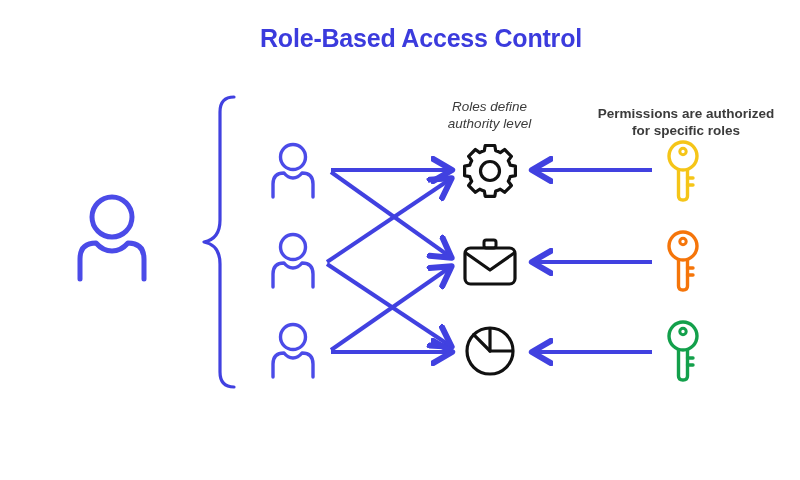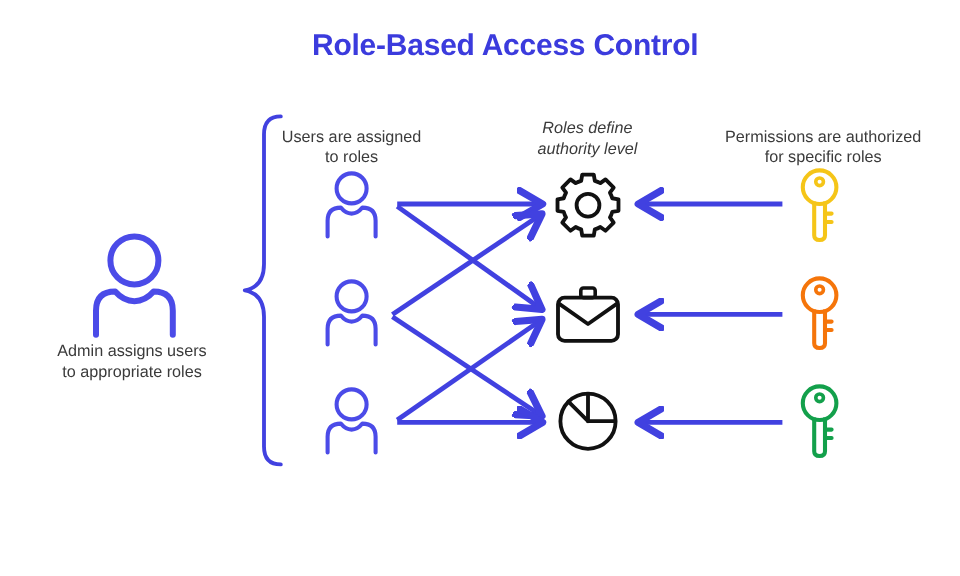--- a/index.html
+++ b/index.html
@@ -38,21 +38,21 @@
   .col-head {
     position: absolute;
     text-align: center;
     font-size: 13.5px;
     line-height: 17px;
     color: #3b3b3b;
     white-space: pre-line;
   }
   #head-users  { left: 212px; top: 105px; width: 162px; }
   #head-roles  { left: 412px; top: 98px; width: 155px; font-style: italic; }
-  #head-perms  { left: 588px; top: 105px; width: 196px; }
+  #head-perms  { left: 588px; top: 105px; width: 196px; font-weight: bold; }
 
   
   #admin-icon {
     position: absolute;
     left: 70px;
     top: 193px;
     width: 84px;
     height: 88px;
   }
   #admin-caption {
@@ -108,31 +108,27 @@
 <div id="stage">
 
   <div class="title">Role-Based Access Control</div>
 
   <div id="admin-icon">
     <svg width="84" height="88" viewBox="0 0 84 88">
       <circle cx="42" cy="24" r="20" fill="none" stroke="#4b4be8" stroke-width="5"></circle>
       <path d="M10 86 L10 66 Q10 50 26 50 Q33 58 42 58 Q51 58 58 50 Q74 50 74 66 L74 86" fill="none" stroke="#4b4be8" stroke-width="5" stroke-linejoin="round" stroke-linecap="round"></path>
     </svg>
   </div>
-  <div id="admin-caption">Admin assigns users
-to appropriate roles</div>
 
   <div id="brace">
     <svg width="44" height="296" viewBox="0 0 44 296">
       <path d="M36 3 Q22 3 22 18 L22 126 Q22 145 6 148 Q22 151 22 170 L22 278 Q22 293 36 293" fill="none" stroke="#4141e0" stroke-width="3.2" stroke-linecap="round" stroke-linejoin="round"></path>
     </svg>
   </div>
 
-  <div class="col-head" id="head-users">Users are assigned
-to roles</div>
   <div class="col-head" id="head-roles">Roles define
 authority level</div>
   <div class="col-head" id="head-perms">Permissions are authorized
 for specific roles</div>
 
   <div class="icon-cell user-cell row-1">
     <svg width="62" height="62" viewBox="0 0 62 62">
       <circle cx="31" cy="17" r="12.5" fill="none" stroke="#4b4be8" stroke-width="3.4"></circle>
       <path d="M11 57 L11 44 Q11 33 22 33 Q26 38 31 38 Q36 38 40 33 Q51 33 51 44 L51 57" fill="none" stroke="#4b4be8" stroke-width="3.4" stroke-linejoin="round" stroke-linecap="round"></path>
     </svg>

